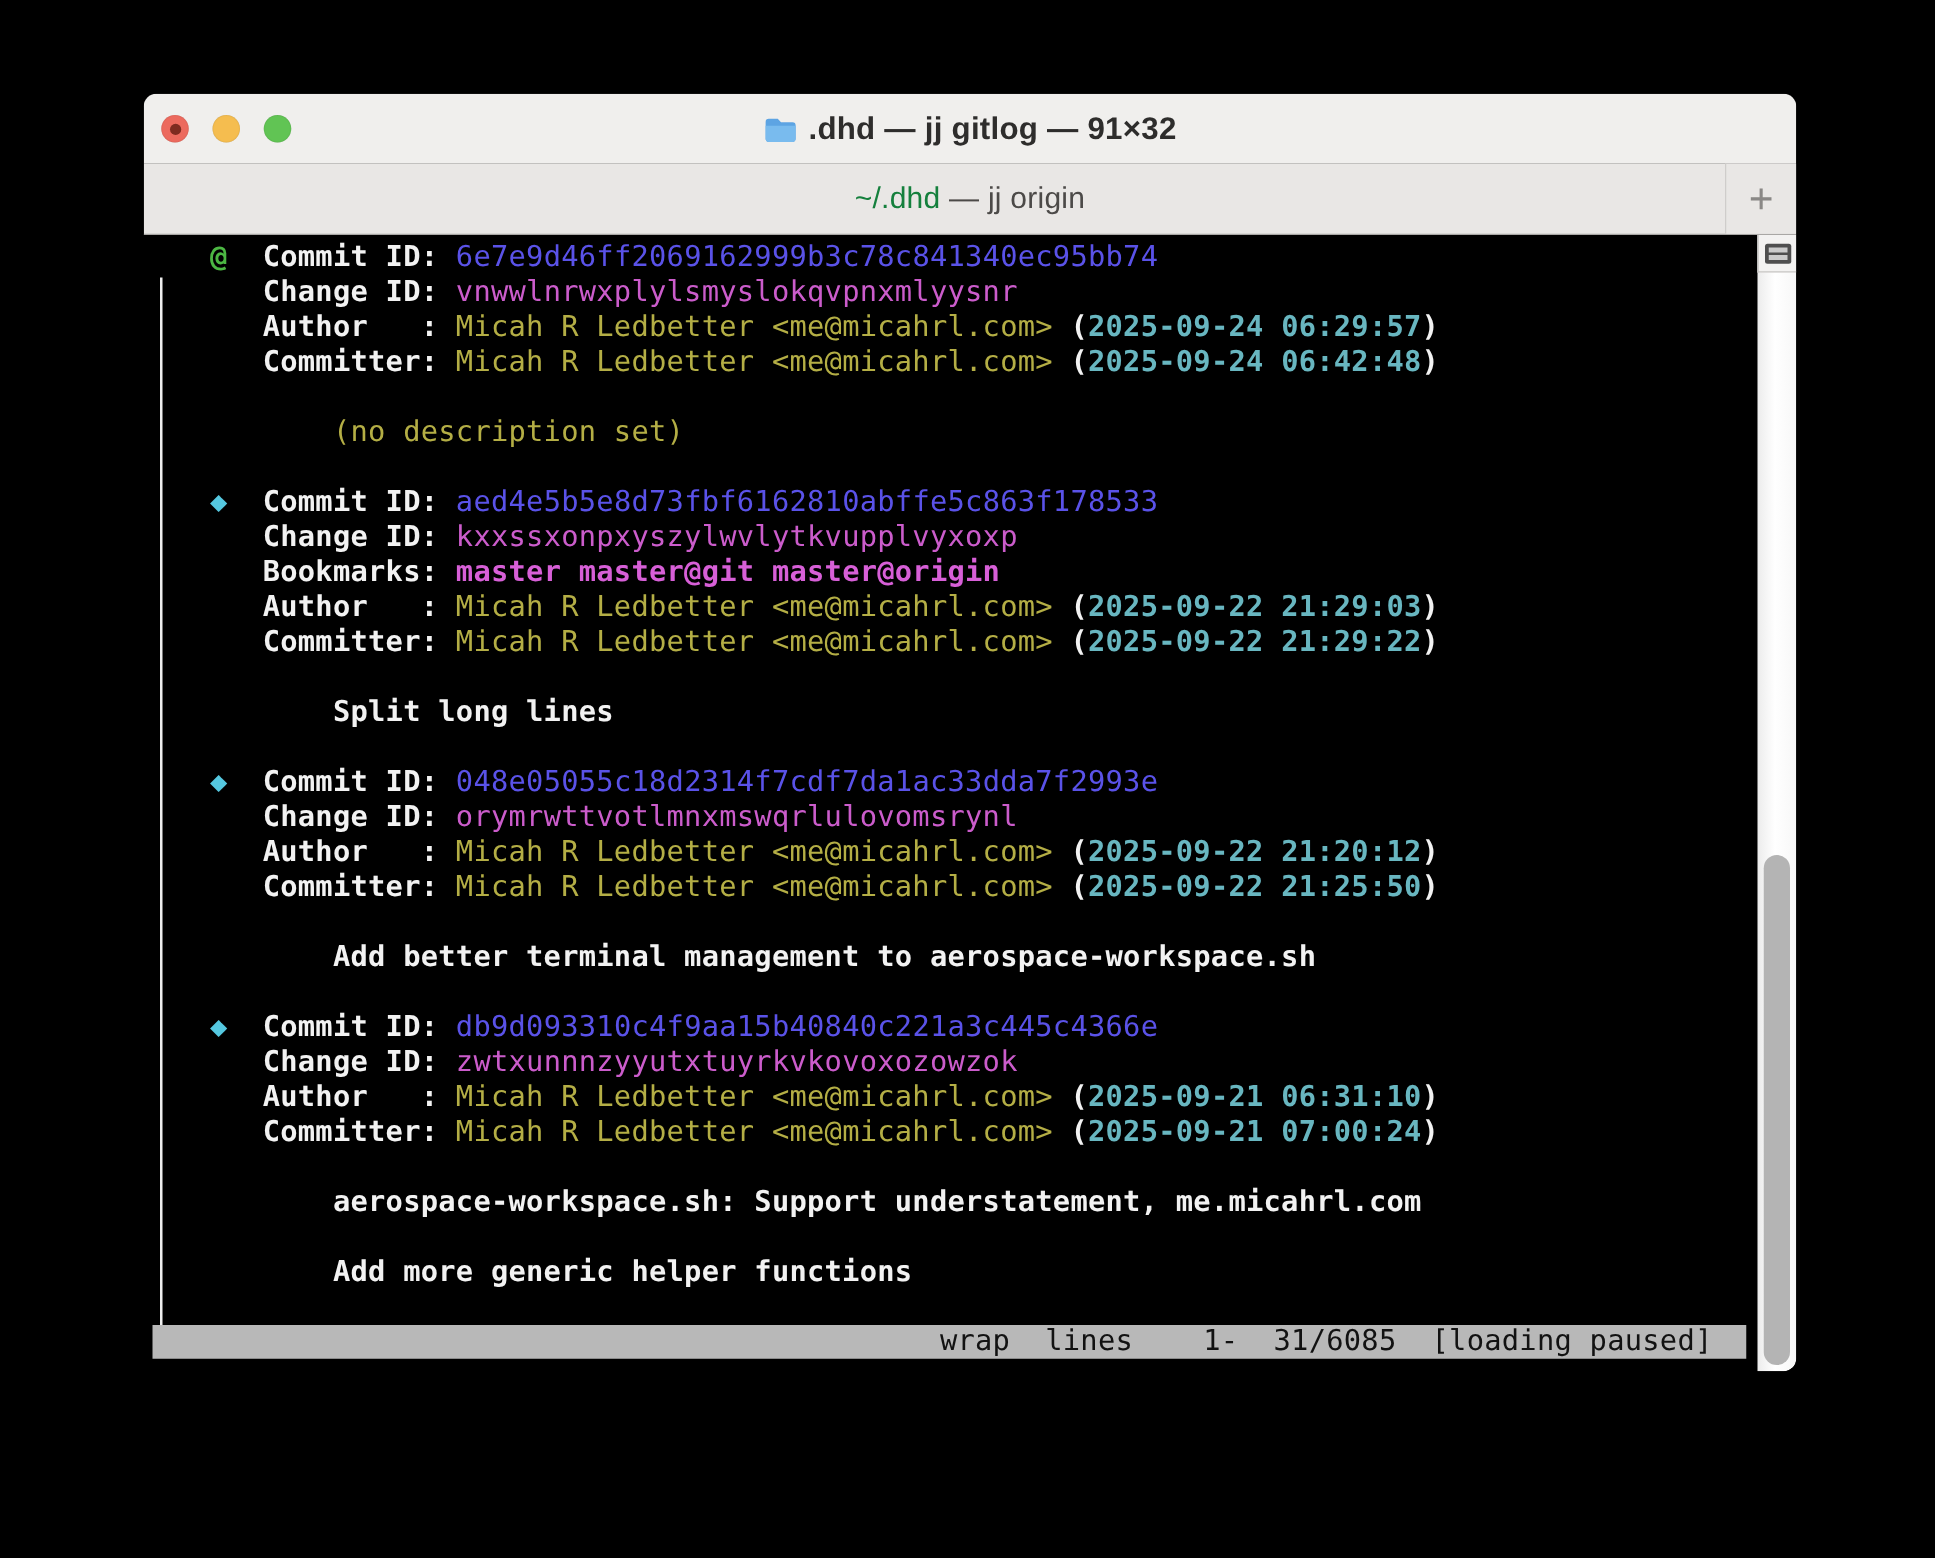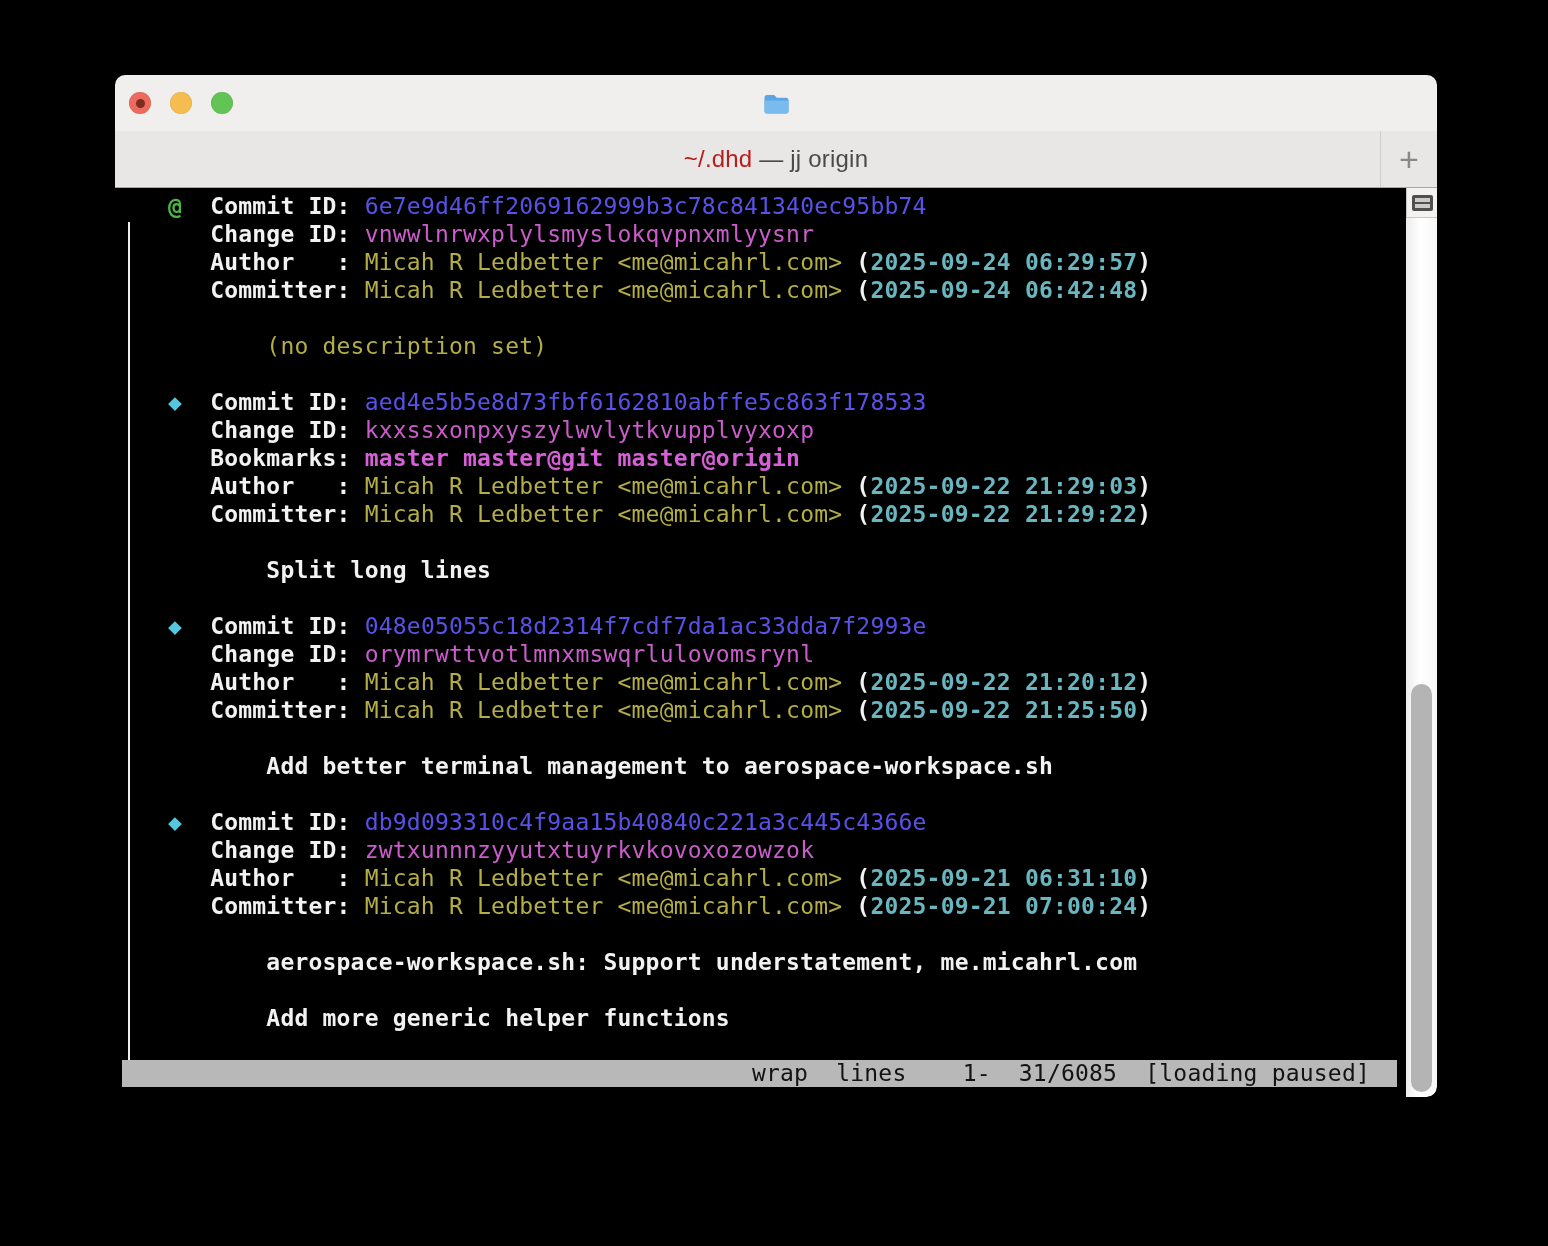--- a/index.html
+++ b/index.html
@@ -16,21 +16,21 @@
   .light.red::after{content:'';position:absolute;left:7px;top:7px;width:9px;height:9px;border-radius:50%;background:#7e2b20;}
   .light.yellow{background:#f5bd4f;}
   .light.green{background:#61c454;}
   .title-row{display:flex;align-items:center;gap:9px;}
   .win-title{font-size:25px;font-weight:700;color:#2e2d2c;letter-spacing:.2px;}
 
   
   .tabbar{height:57px;background:#e9e7e5;border-bottom:1px solid #a9a7a5;box-sizing:border-box;
           display:flex;align-items:center;justify-content:center;position:relative;}
   .tab-title{font-size:24px;letter-spacing:.2px;}
-  .tab-path{color:#b91c1c;}
+  .tab-path{color:#15803d;}
   .tab-cmd{color:#4c4a48;}
   .newtab{position:absolute;right:0;top:0;bottom:0;width:56px;border-left:1px solid #cfcdcb;background:#e9e7e5;
           display:flex;align-items:center;justify-content:center;font-size:34px;font-weight:300;color:#8a8886;}
 
   
   .terminal{position:absolute;left:0;top:113px;right:0;bottom:0;background:#000;
             font-family:"DejaVu Sans Mono","Liberation Mono",monospace;font-size:23px;line-height:28px;letter-spacing:.2px;}
   .term-lines{position:absolute;left:7px;top:4px;white-space:pre;}
   .term-line{height:28px;margin-left:46px;}
   .graph-line{position:absolute;left:13px;top:34px;width:2px;height:838px;background:#ededed;}
@@ -72,20 +72,21 @@
       <div class="light yellow"></div>
       <div class="light green"></div>
     </div>
     <div class="title-row">
       <span style="display:inline-flex;">
         <svg width="27" height="23" viewBox="0 0 27 23">
           <path d="M1.5 5.5 a2.5 2.5 0 0 1 2.5-2.5 h7.2 l2.6 2.8 H23 a2.5 2.5 0 0 1 2.5 2.5 V19 a2.5 2.5 0 0 1-2.5 2.5 H4 A2.5 2.5 0 0 1 1.5 19 Z" fill="#5da4e3"></path>
           <path d="M1.5 8.6 H25.5 V19 a2.5 2.5 0 0 1-2.5 2.5 H4 A2.5 2.5 0 0 1 1.5 19 Z" fill="#79bbee"></path>
         </svg>
       </span>
+      <span class="win-title">.dhd — jj gitlog — 91×32</span>
     </div>
   </div>
 
   <div class="tabbar">
     <div class="tab-title">
       <span class="tab-path">~/.dhd</span><span class="tab-cmd"> — jj origin</span>
     </div>
     <div class="newtab">
       <span>+</span>
     </div>

